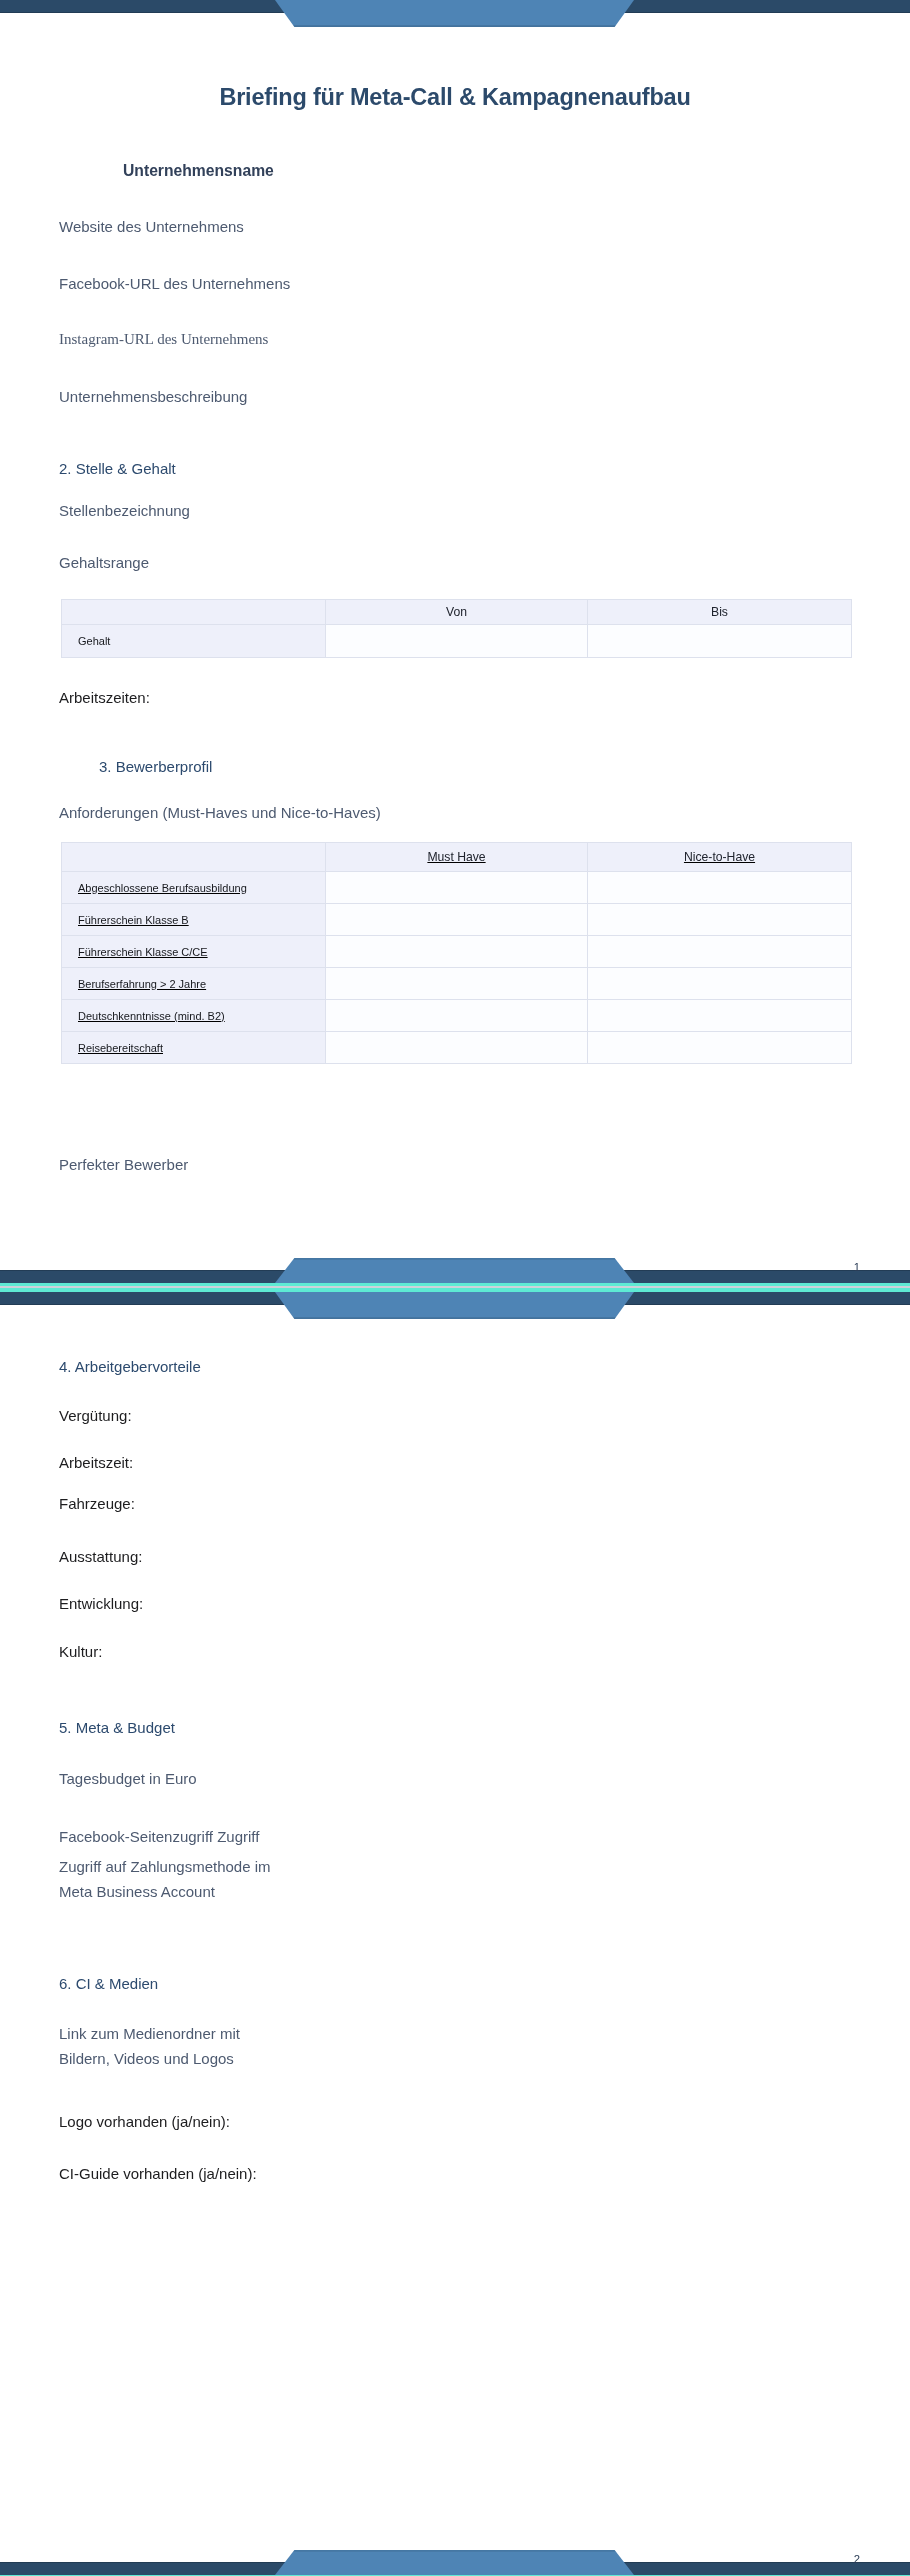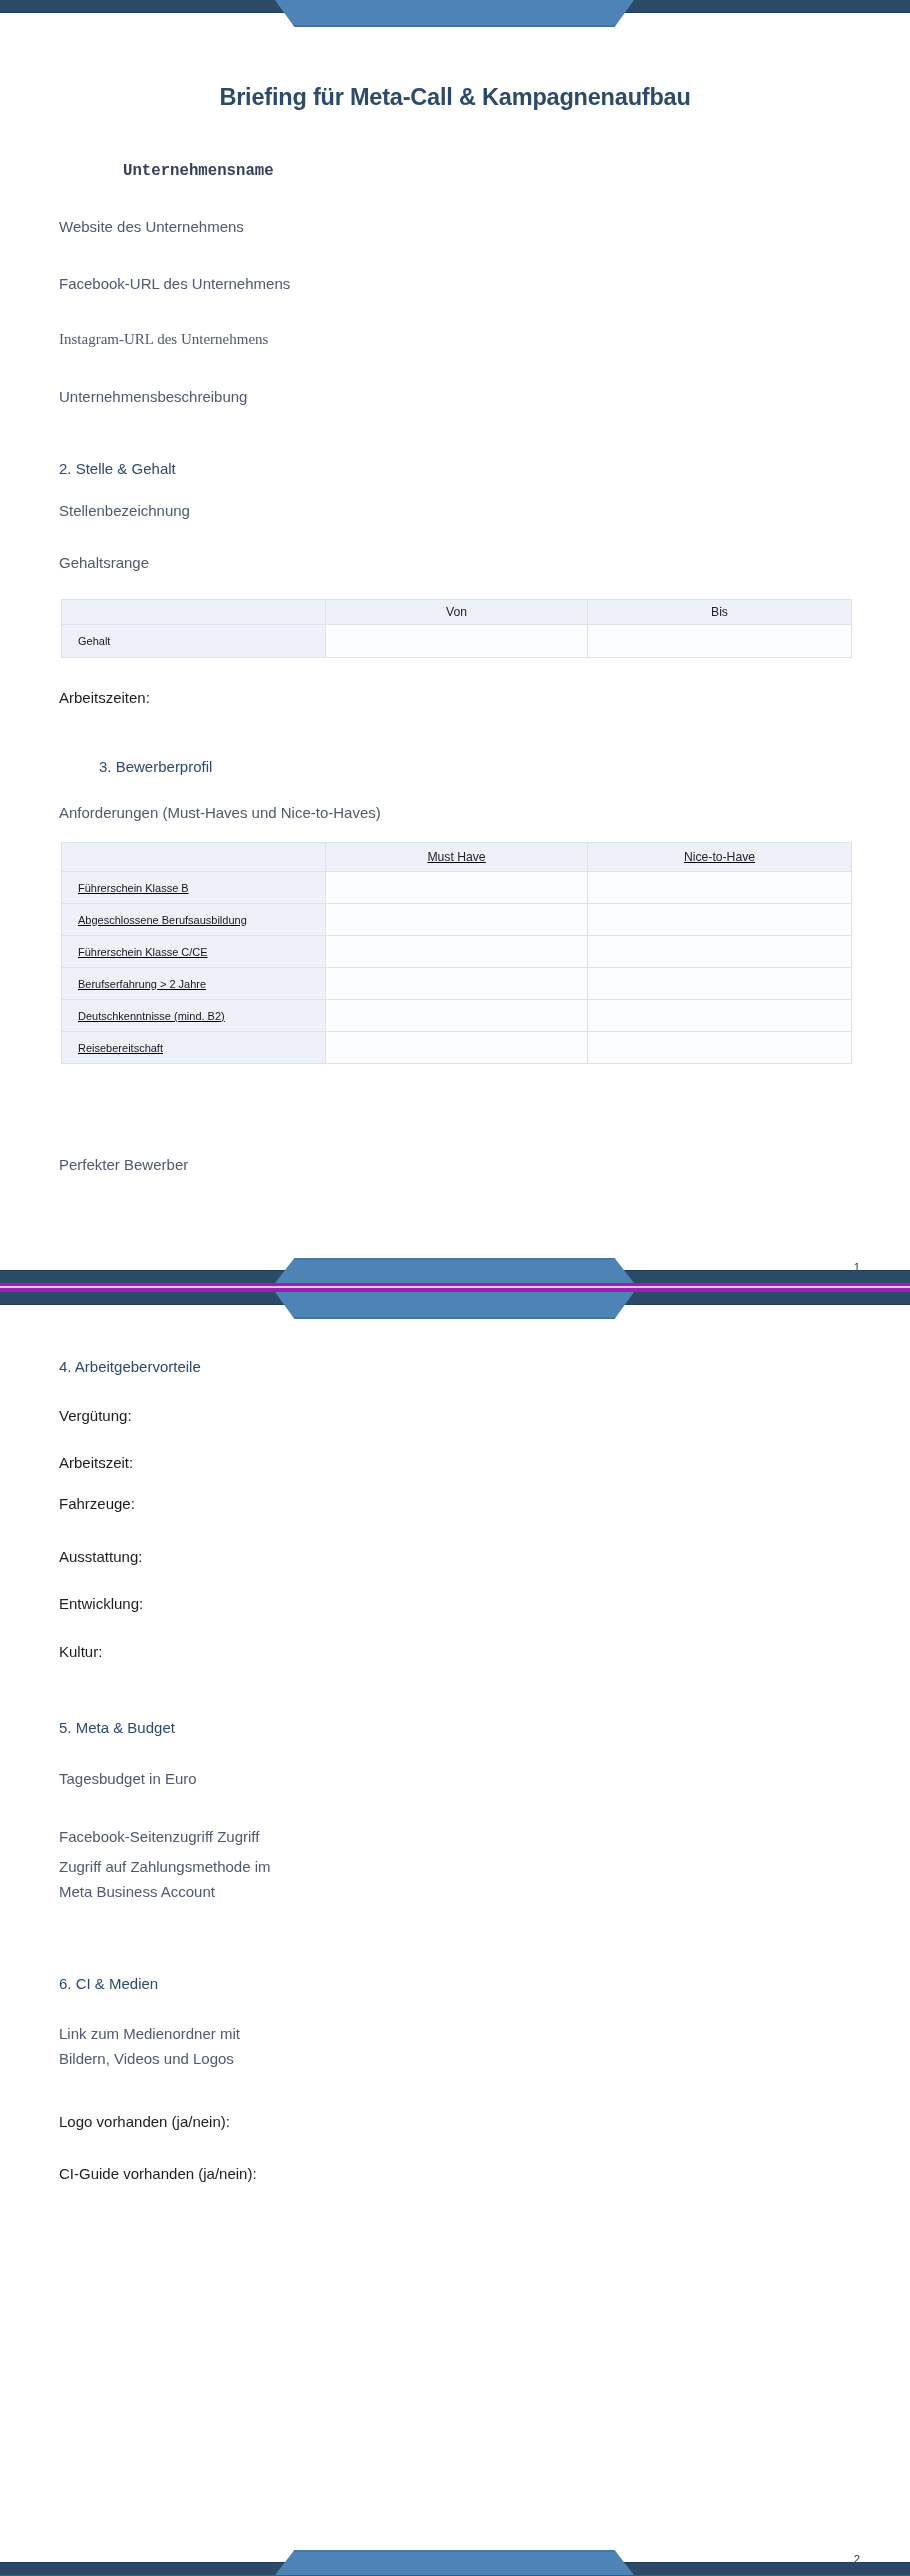--- a/index.html
+++ b/index.html
@@ -1,17 +1,17 @@
 <!DOCTYPE html>
 <html style="font-size:14px"><head>
 <meta charset="utf-8">
 <style>
   html,body{margin:0;padding:0;background:#ffffff;}
   body{font-family:"Liberation Sans", sans-serif;}
-  .canvas{position:relative;width:910px;height:2576px;background:#a21caf;overflow:hidden;}
+  .canvas{position:relative;width:910px;height:2576px;background:#5eead4;overflow:hidden;}
   .page{position:absolute;left:0;width:910px;height:1283px;background:#ffffff;}
   
   .band{position:absolute;left:0;width:910px;height:12.2px;background:#2b4a68;z-index:1;}
   .band-top{top:0;border-bottom:1.7px solid #223c55;}
   .band-bottom{bottom:0;border-top:0.9px solid #223c55;}
   .ribbon{position:absolute;left:50%;margin-left:-180px;width:359px;background:#4e84b5;z-index:2;}
   .ribbon-top{top:0;height:27px;clip-path:polygon(0 0,100% 0,94.6% 100%,5.4% 100%);box-shadow:inset 0 -1.7px 0 rgba(34,60,85,.25);}
   .ribbon-bottom{bottom:0;height:25px;clip-path:polygon(5.4% 0,94.6% 0,100% 100%,0 100%);box-shadow:inset 0 1.7px 0 rgba(34,60,85,.18);}
   .page-edge-line{position:absolute;left:0;top:1286px;width:910px;height:1.7px;background:#cdd2da;}
   
@@ -40,21 +40,21 @@
 <body>
 
 <div class="canvas">
 
   <section class="page" style="top:0;">
     <div class="band band-top"></div>
     <div class="ribbon ribbon-top"></div>
 
     <h1 class="doc-title" style="top:84px;">Briefing für Meta-Call &amp; Kampagnenaufbau</h1>
 
-    <div class="company-heading" style="left:123px;top:162px;font-family:Liberation Mono, monospace;">Unternehmensname</div>
+    <div class="company-heading" style="left:123px;top:162px;">Unternehmensname</div>
 
     <div class="field slate" style="top:218px;">Website des Unternehmens</div>
     <div class="field slate" style="top:275px;">Facebook-URL des Unternehmens</div>
     <div class="field slate" style="top:331px;font-family:Liberation Serif, serif;">Instagram-URL des Unternehmens</div>
     <div class="field slate" style="top:388px;">Unternehmensbeschreibung</div>
 
     <div class="sec-heading" style="top:460px;">2. Stelle &amp; Gehalt</div>
     <div class="field slate" style="top:502px;">Stellenbezeichnung</div>
     <div class="field slate" style="top:554px;">Gehaltsrange</div>
 
@@ -89,26 +89,26 @@
           <col style="width:262px;">
           <col style="width:264px;">
         </colgroup>
       <tbody>
           <tr>
         <th></th>
         <th>Must Have</th>
         <th>Nice-to-Have</th>
       </tr>
       <tr>
-        <td class="rlabel">Führerschein Klasse B</td>
+        <td class="rlabel">Abgeschlossene Berufsausbildung</td>
         <td class="fill"></td>
         <td class="fill"></td>
       </tr>
       <tr>
-        <td class="rlabel">Abgeschlossene Berufsausbildung</td>
+        <td class="rlabel">Führerschein Klasse B</td>
         <td class="fill"></td>
         <td class="fill"></td>
       </tr>
       <tr>
         <td class="rlabel">Führerschein Klasse C/CE</td>
         <td class="fill"></td>
         <td class="fill"></td>
       </tr>
       <tr>
         <td class="rlabel">Berufserfahrung &gt; 2 Jahre</td>

